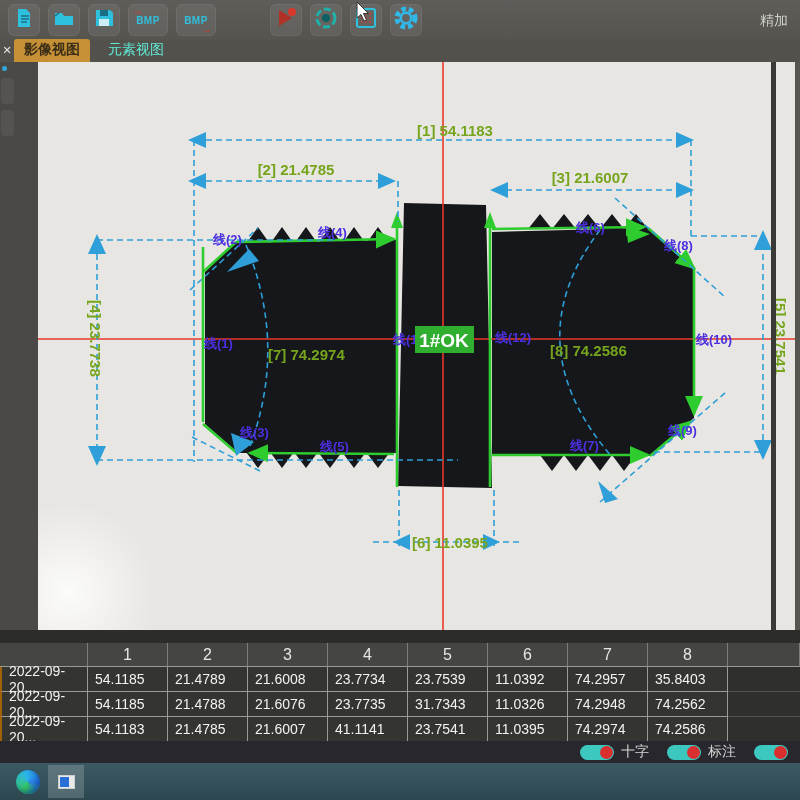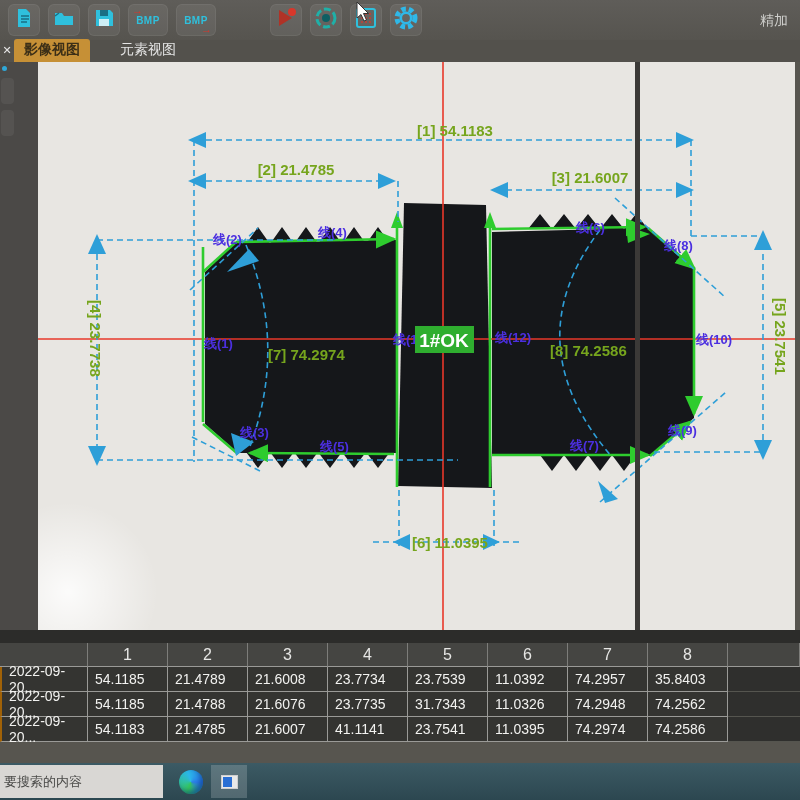--- a/index.html
+++ b/index.html
@@ -20,26 +20,26 @@
   .bmp-in .bmp-arrow { left:4px; top:1px; }
   .bmp-out .bmp-arrow { right:4px; bottom:1px; }
   .toolbar-right { position:absolute; right:4px; top:12px; color:#cfcfcc; font-size:14px;
     white-space:nowrap; width:36px; overflow:hidden; }
   .cursor { position:absolute; left:356px; top:1px; }
 
   
   .tabbar { position:absolute; left:0; top:40px; width:800px; height:22px;
     background:#53514c; display:flex; align-items:flex-end; }
   .tab-close { color:#e8e8e8; font-size:11px; width:14px; text-align:center; padding-bottom:5px; }
-  .tab { font-size:14px; padding:2px 10px 3px; margin-right:20px; border-radius:3px 3px 0 0; }
+  .tab { font-size:14px; padding:2px 10px 3px; margin-right:8px; border-radius:3px 3px 0 0; }
   .tab.active { background:#c69036; color:#3c2f17; font-weight:bold; }
-  .tab.inactive { color:#e5e5e5;text-align:center; }
-
-  
-  .main { position:absolute; left:0; top:62px; width:640px; height:568px; background:#4b4947; }
+  .tab.inactive { color:#5eead4;text-align:center; }
+
+  
+  .main { position:absolute; left:0; top:62px; width:776px; height:568px; background:#4b4947; }
   .left-strip { position:absolute; left:0; top:0; width:38px; height:568px; background:#4b4947; }
   .strip-dot { position:absolute; left:2px; top:4px; width:5px; height:5px; border-radius:50%; background:#2fa8d8; }
   .strip-btn { position:absolute; left:1px; width:13px; height:26px; border-radius:4px; background:rgba(255,255,255,.06); }
   .viewport { position:absolute; left:38px; top:0; width:757px; height:568px;
     background:radial-gradient(circle at 30px 530px, rgba(255,255,255,.85), rgba(255,255,255,0) 90px), #e8e6e2; }
   .right-strip { position:absolute; right:0; top:0; width:5px; height:568px; background:#3b3937; }
 
   svg text { user-select:none; }
   .dimtxt { fill:#76a51d; font:bold 15px "Liberation Sans","DejaVu Sans",sans-serif; }
   .lbltxt { fill:#4b2fe0; font:bold 13px "Liberation Sans","DejaVu Sans",sans-serif; }
@@ -345,22 +345,29 @@
       <div class="cell">21.6007</div>
       <div class="cell">41.1141</div>
       <div class="cell">23.7541</div>
       <div class="cell">11.0395</div>
       <div class="cell">74.2974</div>
       <div class="cell">74.2586</div>
       <div class="filler"></div>
     </div>
   </div>
 
+  <div class="togglebar">
+    <span class="toggle"></span>
+    <span class="toggle-label">十字</span>
+    <span class="toggle"></span>
+    <span class="toggle-label">标注</span>
+    <span class="toggle cut"></span>
+    <span class="pad-r"></span>
+  </div>
 
   <div class="taskbar">
-    <div class="searchbox">要搜索的内容</div>
     <div class="edge-icon"></div>
     <div class="app-btn">
       <div class="app-ico"></div>
     </div>
   </div>
 
 </div>
 
 </body></html>

